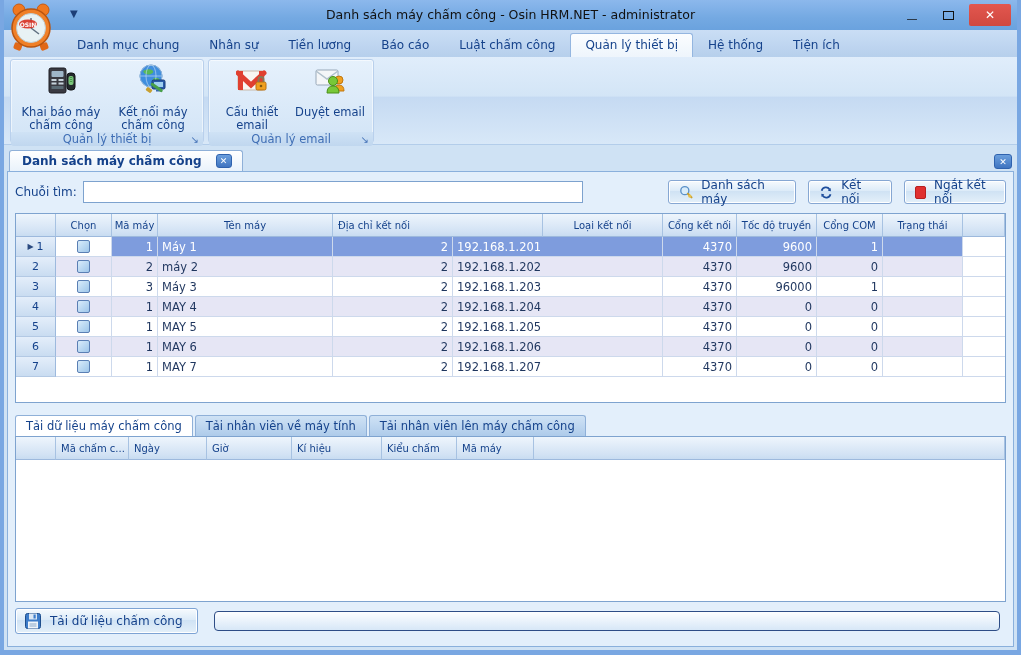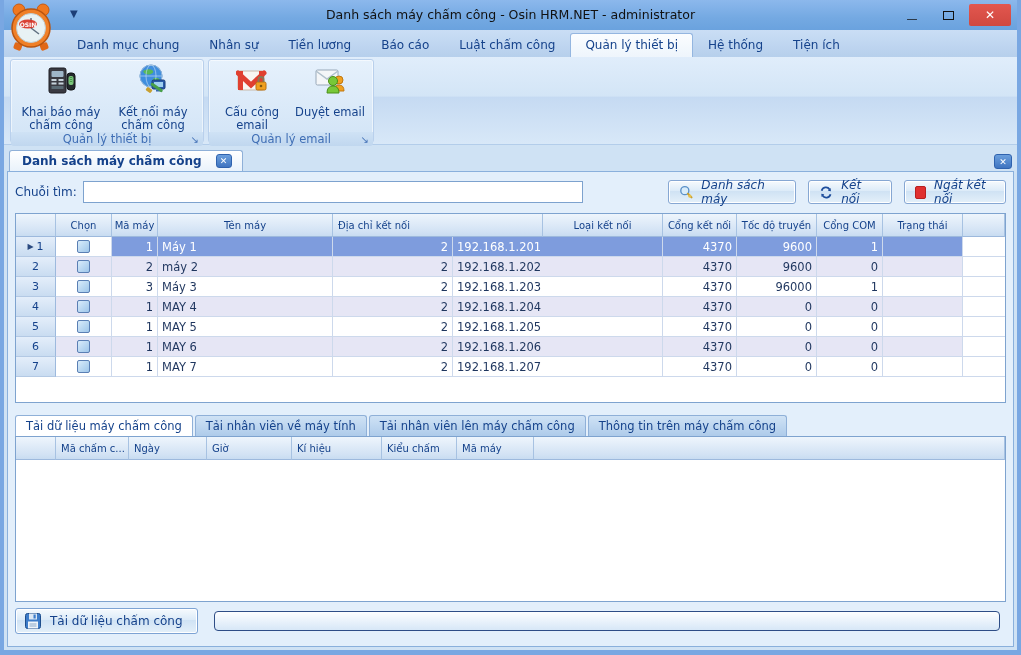--- a/index.html
+++ b/index.html
@@ -99,21 +99,21 @@
   .search-label { color:#15428b; margin-right:6px; white-space:nowrap; }
   .search-input {
     width:500px; height:22px; border:1px solid #7da2ce; background:#fff; padding:0 4px;
     font:inherit; color:#1e355e; outline:none;
   }
   .search-actions { margin-left:auto; display:flex; gap:12px; }
   .act-btn {
     height:24px; display:flex; align-items:center; justify-content:center; gap:8px;
     border:1px solid #86a7d3; border-radius:3px; padding:0 10px;
     background:linear-gradient(#f6fafd,#dcebf8 45%,#cfe2f4 46%,#e4f0fa);
-    color:#15428b; box-shadow:inset 0 0 0 1px #fff;font-style:italic;
+    color:#15428b; box-shadow:inset 0 0 0 1px #fff;
   }
   .act-btn.b1 { width:128px; } .act-btn.b2 { width:84px; } .act-btn.b3 { width:102px; }
   .stop-icon { width:13px; height:13px; background:#e03030; border-radius:2px; border:1px solid #b82020; }
 
   
   .grid {
     margin-top:8px; height:190px; flex:0 0 190px;
     border:1px solid #7ea3cf; background:#fff; box-shadow:inset 0 0 0 1px #fff;
     display:flex; flex-direction:column; overflow:hidden;
   }
@@ -278,21 +278,21 @@
             <svg width="32" height="32" viewBox="0 0 32 32">
               <rect x="2" y="6" width="26" height="19" rx="2" fill="#f8f6f2" stroke="#c8b8a8"></rect>
               <path d="M2 8 L15 20 L28 8" fill="none" stroke="#e04030" stroke-width="5" stroke-linecap="round"></path>
               <rect x="2" y="6" width="5" height="19" fill="#e04030"></rect>
               <rect x="23" y="6" width="5" height="19" fill="#e04030"></rect>
               <rect x="20" y="17" width="10" height="8" rx="1.5" fill="#f0a020" stroke="#b87010"></rect>
               <path d="M22.5 17 v-2.5 a2.5 2.5 0 0 1 5 0 V17" fill="none" stroke="#887858" stroke-width="1.8"></path>
               <circle cx="25" cy="21" r="1.3" fill="#805810"></circle>
             </svg>
           </span>
-          <span class="blabel">Cấu công email</span>
+          <span class="blabel">Cấu thiết email</span>
         </div>
         <div class="big-btn narrow">
           <span class="bicon">
             <svg width="32" height="32" viewBox="0 0 32 32">
               <rect x="2" y="5" width="22" height="15" rx="1.5" fill="#f4f6f8" stroke="#98a8b8"></rect>
               <path d="M2 6 L13 14 L24 6" fill="none" stroke="#b0c0cc" stroke-width="1.5"></path>
               <circle cx="25" cy="15" r="4" fill="#f0a020" stroke="#c07810"></circle>
               <path d="M20 26 q0 -6 5 -6 q5 0 5 6z" fill="#f0a020" stroke="#c07810"></path>
               <circle cx="19" cy="16" r="4.5" fill="#78c838" stroke="#4a9018"></circle>
               <path d="M13 28 q0 -7 6 -7 q6 0 6 7z" fill="#78c838" stroke="#4a9018"></path>
@@ -490,21 +490,20 @@
           <div class="g-cell cF filler"></div>
         </div>
 
         <div class="g-empty"></div>
       </div>
 
       <div class="detail-tabs">
         <div class="dtab active">Tải dữ liệu máy chấm công</div>
         <div class="dtab">Tải nhân viên về máy tính</div>
         <div class="dtab">Tải nhân viên lên máy chấm công</div>
-        <div class="dtab">Thông tin trên máy chấm công</div>
       </div>
 
       <div class="grid2">
         <div class="g-head">
           <div class="g-hcell d-ind"></div>
           <div class="g-hcell d0 left">Mã chấm c...</div>
           <div class="g-hcell d1 left">Ngày</div>
           <div class="g-hcell d2 left">Giờ</div>
           <div class="g-hcell d3 left">Kí hiệu</div>
           <div class="g-hcell d4 left">Kiểu chấm</div>

